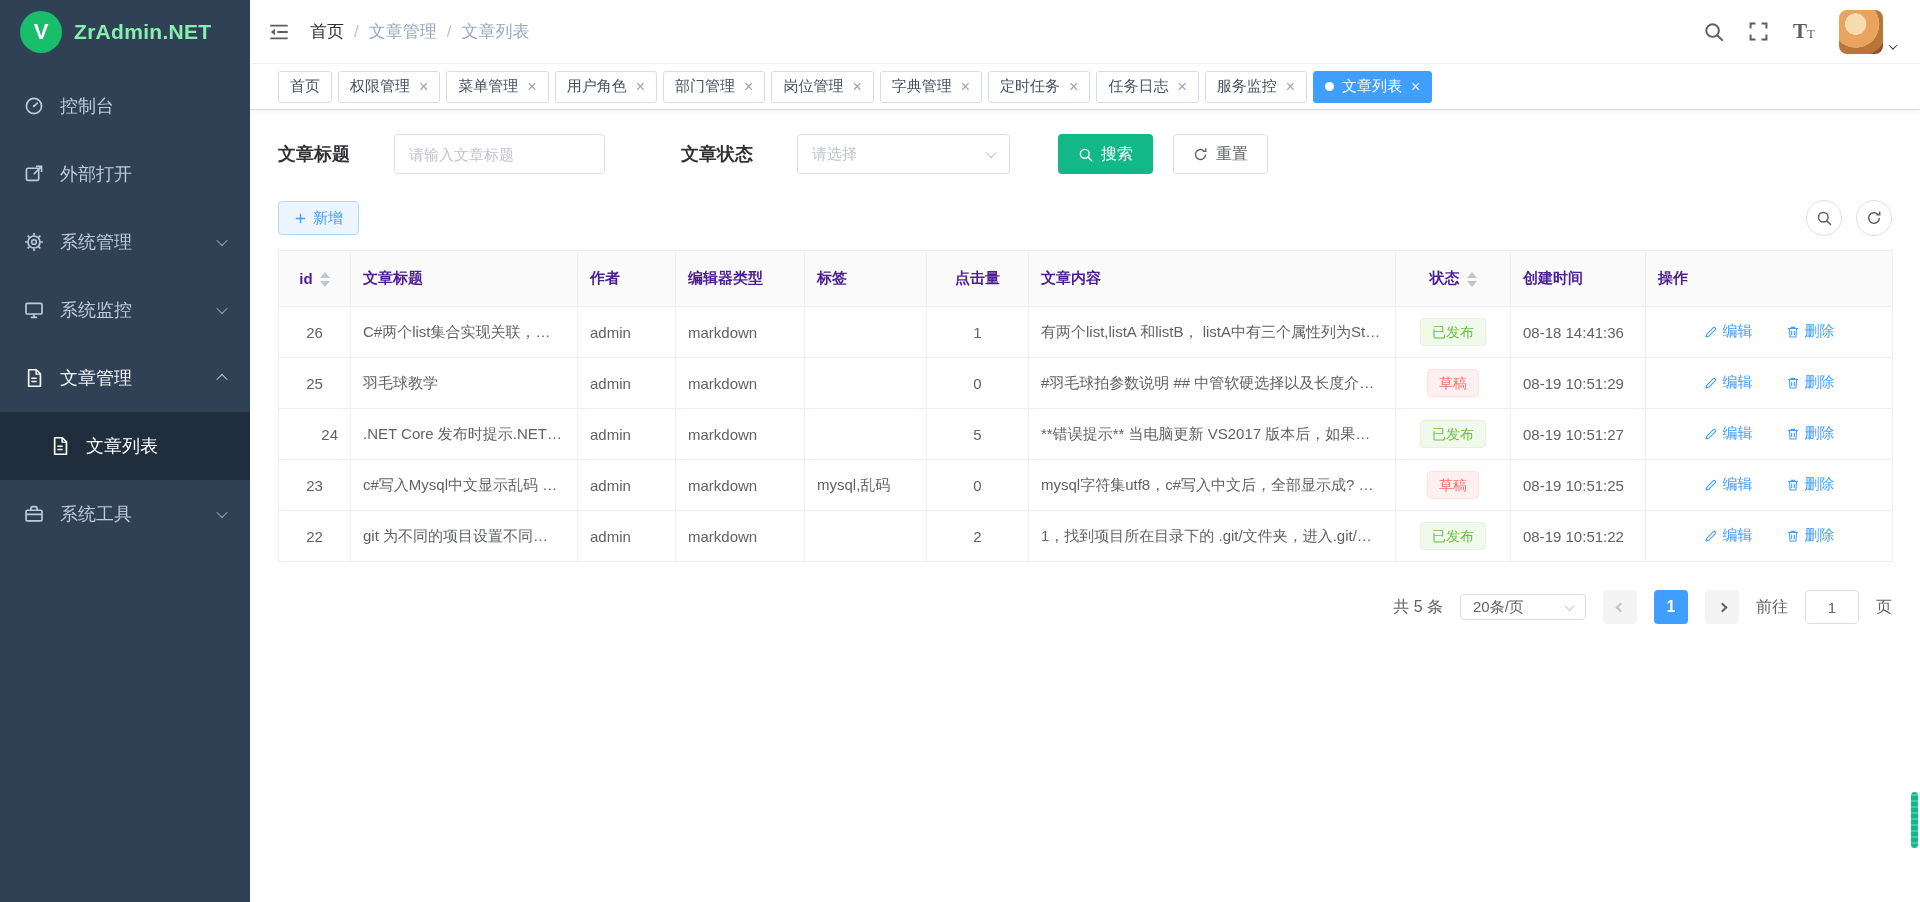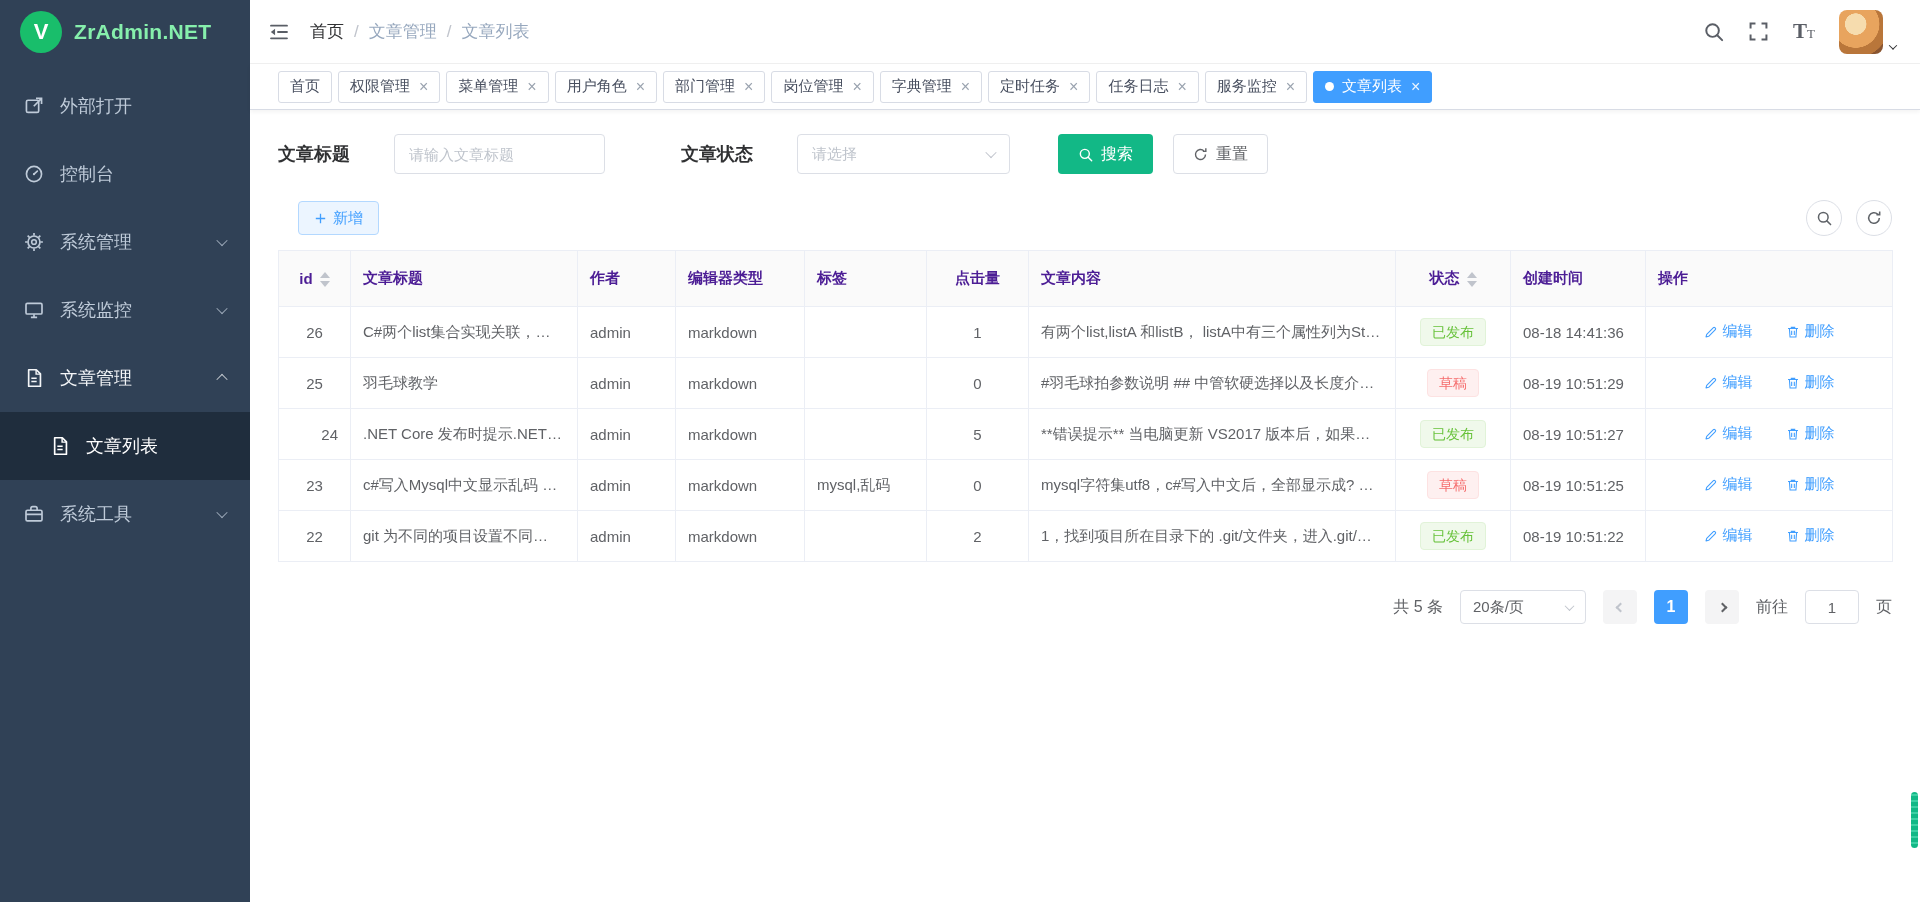--- a/index.html
+++ b/index.html
@@ -73,21 +73,21 @@
   .f-select .chev { color:#c0c4cc; }
   .gap-lg { margin-left:76px; }
   .btn { height:40px; border-radius:4px; border:1px solid transparent; cursor:pointer;
     display:inline-flex; align-items:center; gap:8px; padding:0 19px; font-size:16px;
     font-family:inherit; }
   .btn .ic { font-size:15px; }
   .btn-search { background:var(--search-button,#12b886); color:#fff; margin-left:48px; }
   .btn-reset { background:#fff; border-color:#dcdfe6; color:#606266; margin-left:20px; }
 
   
-  .toolbar-row { display:flex; align-items:center; padding:26px 28px 0;margin-left:20px; }
+  .toolbar-row { display:flex; align-items:center; padding:26px 28px 0; }
   .btn-add { height:34px; padding:0 15px; border-radius:4px; cursor:pointer; font-size:15px;
     background:#ecf5ff; border:1px solid #b3d8ff; color:var(--accent,#409eff);
     display:inline-flex; align-items:center; gap:6px; font-family:inherit; }
   .btn-add .ic { font-size:13px; }
   .toolbar-right { margin-left:auto; display:flex; gap:14px; }
   .circle-btn { width:36px; height:36px; border-radius:50%; border:1px solid #dcdfe6;
     background:#fff; color:#5f6368; display:flex; align-items:center; justify-content:center;
     cursor:pointer; font-size:16px; }
 
   
@@ -109,21 +109,21 @@
   .badge.danger { color:var(--danger,#f56c6c); background:var(--danger-bg,#fef0f0);
     border:1px solid var(--danger-border,#fde2e2); }
   .cell-actions { display:inline-flex; justify-content:center; gap:33px; width:100%; }
   .link { color:var(--accent,#409eff); display:inline-flex; align-items:center; gap:5px;
     cursor:pointer; font-size:15px; text-decoration:none; }
   .link .ic { font-size:14px; }
 
   
   .pagination { display:flex; align-items:center; justify-content:flex-end; gap:17px;
     padding:28px 28px 0; font-size:16px; color:#606266; }
-  .page-size { width:126px; height:34px; border:1px solid #dcdfe6; border-radius:4px;
+  .page-size { width:126px; height:26px; border:1px solid #dcdfe6; border-radius:4px;
     display:flex; align-items:center; justify-content:space-between; padding:0 12px;
     font-size:15px; cursor:pointer; }
   .page-size .chev { color:#c0c4cc; width:7px; height:7px; }
   .pg-btn { min-width:34px; height:34px; border-radius:4px; background:#f4f4f5;
     display:flex; align-items:center; justify-content:center; cursor:pointer; color:#606266; }
   .pg-btn .chev { width:7px; height:7px; border-width:2px; }
   .pg-btn.disabled { color:#c0c4cc; }
   .pg-btn.active { background:var(--accent,#409eff); color:#fff; font-weight:600; }
   .goto-input { width:54px; height:34px; border:1px solid #dcdfe6; border-radius:4px;
     text-align:center; font-size:15px; color:#606266; outline:none; font-family:inherit; }
@@ -142,35 +142,35 @@
 
   <aside class="sidebar">
     <div class="logo">
       <div class="logo-badge">V</div>
       <div class="logo-title">ZrAdmin.NET</div>
     </div>
     <nav class="menu" id="sidebar-menu">
         <div class="menu-item">
           <span class="ic">
             <svg viewBox="0 0 18 18" width="1em" height="1em" fill="none">
-              <rect x="2.2" y="3.8" width="11" height="11" rx="1.4" stroke="currentColor" stroke-width="1.5" fill="none"></rect>
-              <path d="M8.8 9.2 15.6 2.4M10.8 2.2h5v5" stroke="currentColor" stroke-width="1.5" fill="none"></path>
-            </svg>
-          </span>
-          <span>外部打开</span>
-        </div>
-        <div class="menu-item">
-          <span class="ic">
-            <svg viewBox="0 0 18 18" width="1em" height="1em" fill="none">
               <circle cx="9" cy="9" r="6.8" stroke="currentColor" stroke-width="1.5" fill="none"></circle>
               <path d="M9 9.2 12 6.4" stroke="currentColor" stroke-width="1.5" stroke-linecap="round"></path>
               <circle cx="9" cy="9.2" r="1" fill="currentColor"></circle>
             </svg>
           </span>
           <span>控制台</span>
+        </div>
+        <div class="menu-item">
+          <span class="ic">
+            <svg viewBox="0 0 18 18" width="1em" height="1em" fill="none">
+              <rect x="2.2" y="3.8" width="11" height="11" rx="1.4" stroke="currentColor" stroke-width="1.5" fill="none"></rect>
+              <path d="M8.8 9.2 15.6 2.4M10.8 2.2h5v5" stroke="currentColor" stroke-width="1.5" fill="none"></path>
+            </svg>
+          </span>
+          <span>外部打开</span>
         </div>
         <div class="menu-item">
           <span class="ic">
             <svg viewBox="0 0 18 18" width="1em" height="1em" fill="none">
               <circle cx="9" cy="9" r="5.4" stroke="currentColor" stroke-width="1.5" fill="none"></circle>
               <circle cx="9" cy="9" r="2.1" stroke="currentColor" stroke-width="1.4" fill="none"></circle>
               <path d="M14.8 9h2.2M13.1 13.1l1.6 1.6M9 14.8V17M4.9 13.1l-1.6 1.6M3.2 9H1M4.9 4.9 3.3 3.3M9 3.2V1M13.1 4.9l1.6-1.6" stroke="currentColor" stroke-width="1.5"></path>
             </svg>
           </span>
           <span>系统管理</span>

